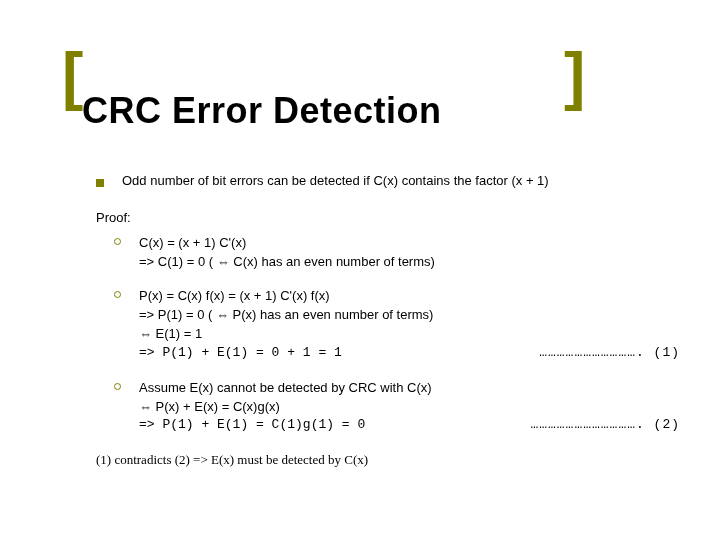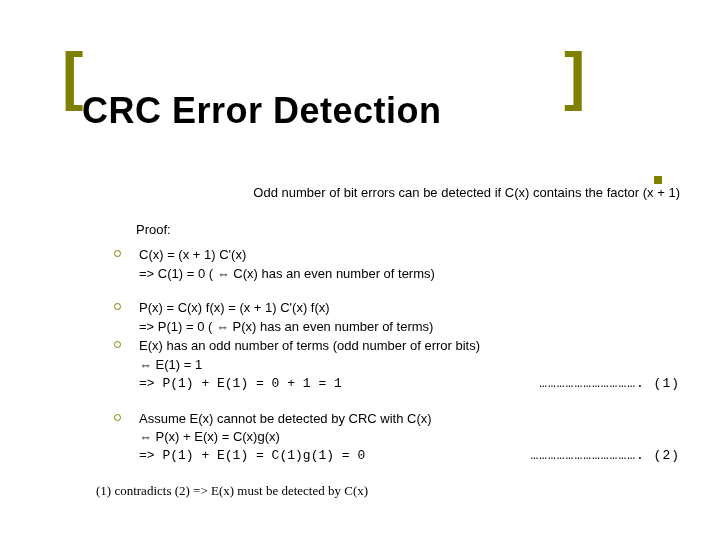--- a/index.html
+++ b/index.html
@@ -33,35 +33,33 @@
     position: absolute;
     top: 172px;
     left: 96px;
     right: 40px;
     font-size: 13px;
     color: #000;
     line-height: 1.45;
   }
   .bullet-main {
     display: flex;
-    align-items: flex-end;
+    align-items: center;
     margin-bottom: 18px;
-    flex-direction: column;
   }
   .sq {
     width: 8px;
     height: 8px;
     background: #808000;
     flex: 0 0 auto;
     margin-top: 4px;
     margin-right: 18px;
   }
   .proof-label {
     margin-bottom: 6px;
-    margin-left: 40px;
   }
   .sub-block {
     margin-left: 18px;
     margin-bottom: 16px;
   }
   .sub-line {
     display: flex;
     align-items: flex-start;
   }
   .circ {
@@ -121,24 +119,20 @@
   <div class="sub-block">
     <div class="sub-line">
       <span class="circ"></span>
       <span>P(x) = C(x) f(x) = (x + 1) C'(x) f(x)</span>
     </div>
     <div class="sub-line">
       <span class="circ-spacer"></span>
       <span>=&gt; P(1) = 0 ( ⇔ P(x) has an even number of terms)</span>
     </div>
     <div class="sub-line">
-      <span class="circ"></span>
-      <span>E(x) has an odd number of terms (odd number of error bits)</span>
-    </div>
-    <div class="sub-line">
       <span class="circ-spacer"></span>
       <span>⇔ E(1) = 1</span>
     </div>
     <div class="sub-line">
       <span class="circ-spacer"></span>
       <div class="eq-row" style="flex:1">
         <span class="eq-left">=&gt; P(1) + E(1) = 0 + 1 = 1</span>
         <span class="eq-dots">……………………………. (1)</span>
       </div>
     </div>

